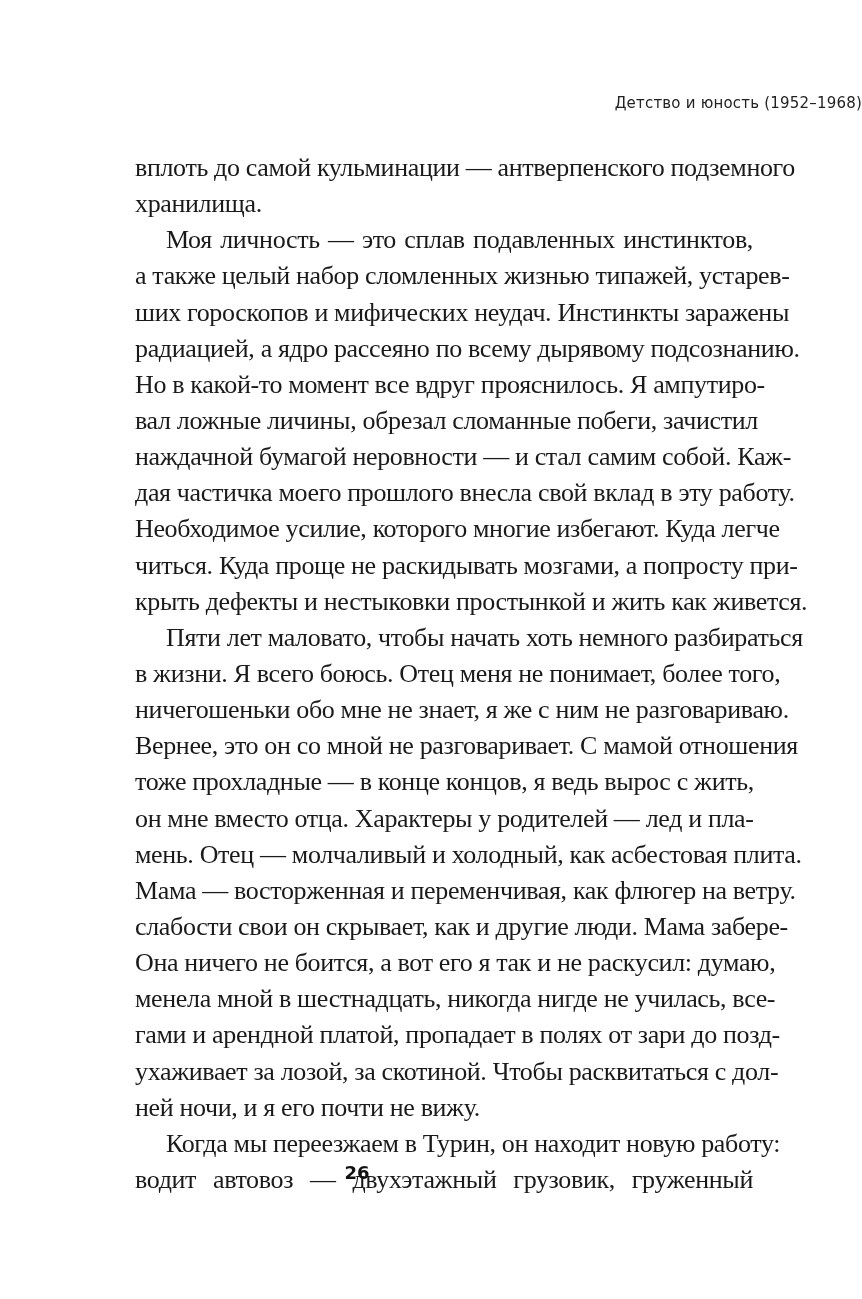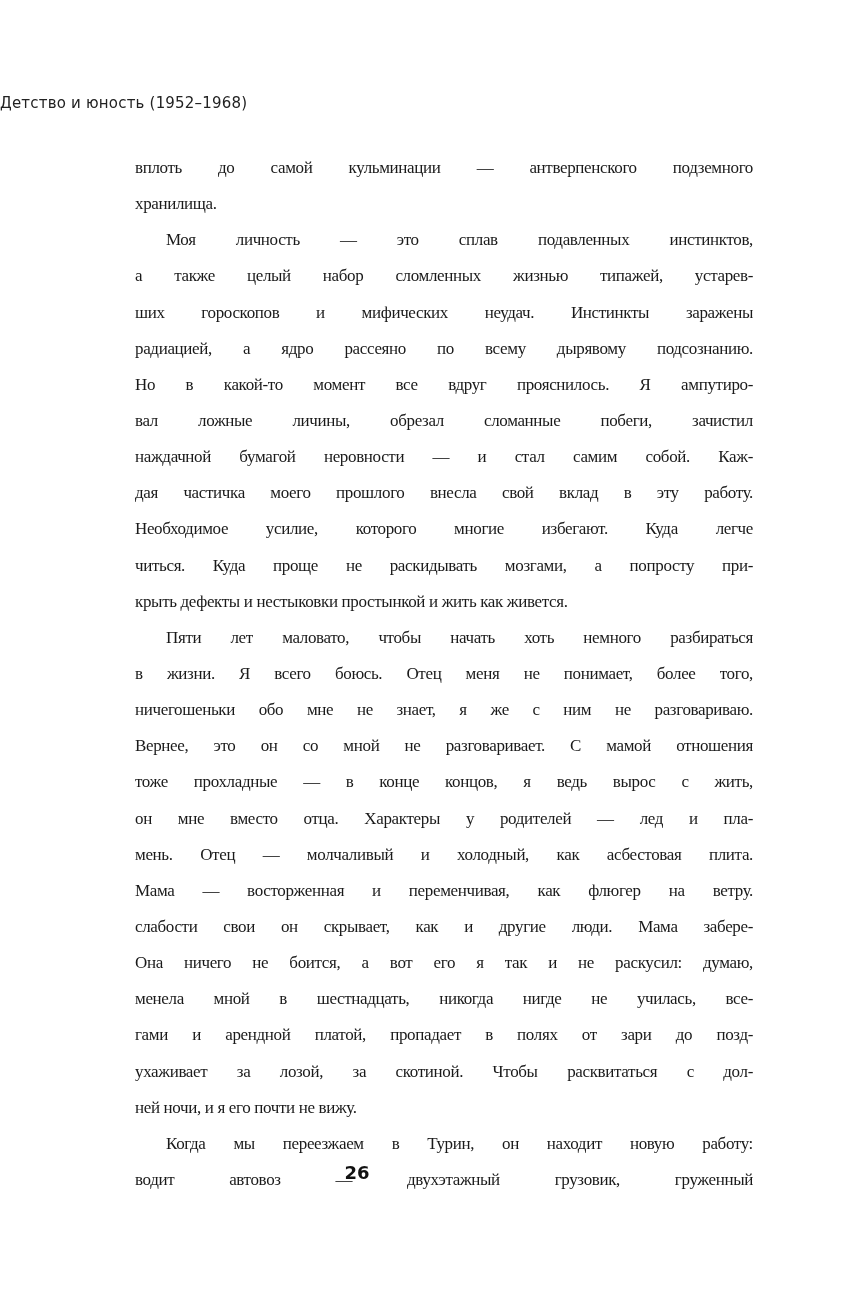--- a/index.html
+++ b/index.html
@@ -12,33 +12,33 @@
       height: 1299px;
       position: relative;
       overflow: hidden;
       color: #1a1a1a;
     }
     .running-header {
       position: absolute;
       top: 94px;
       left: 0;
       width: 862px;
-      text-align: left;
+      text-align: right;
       font-family: "DejaVu Sans", sans-serif;
       font-size: 15px;
       letter-spacing: 0.2px;
       color: #222;
     }
     .body-text {
       position: absolute;
       top: 150px;
       left: 135px;
       width: 618px;
       font-family: "Liberation Serif", serif;
-      font-size: 17px;
+      font-size: 26px;
       color: #1a1a1a;
     }
     .line {
       height: 36.15px;
       line-height: 36.15px;
       white-space: nowrap;
       text-align: justify;
       text-align-last: justify;
       letter-spacing: -0.35px;
     }

